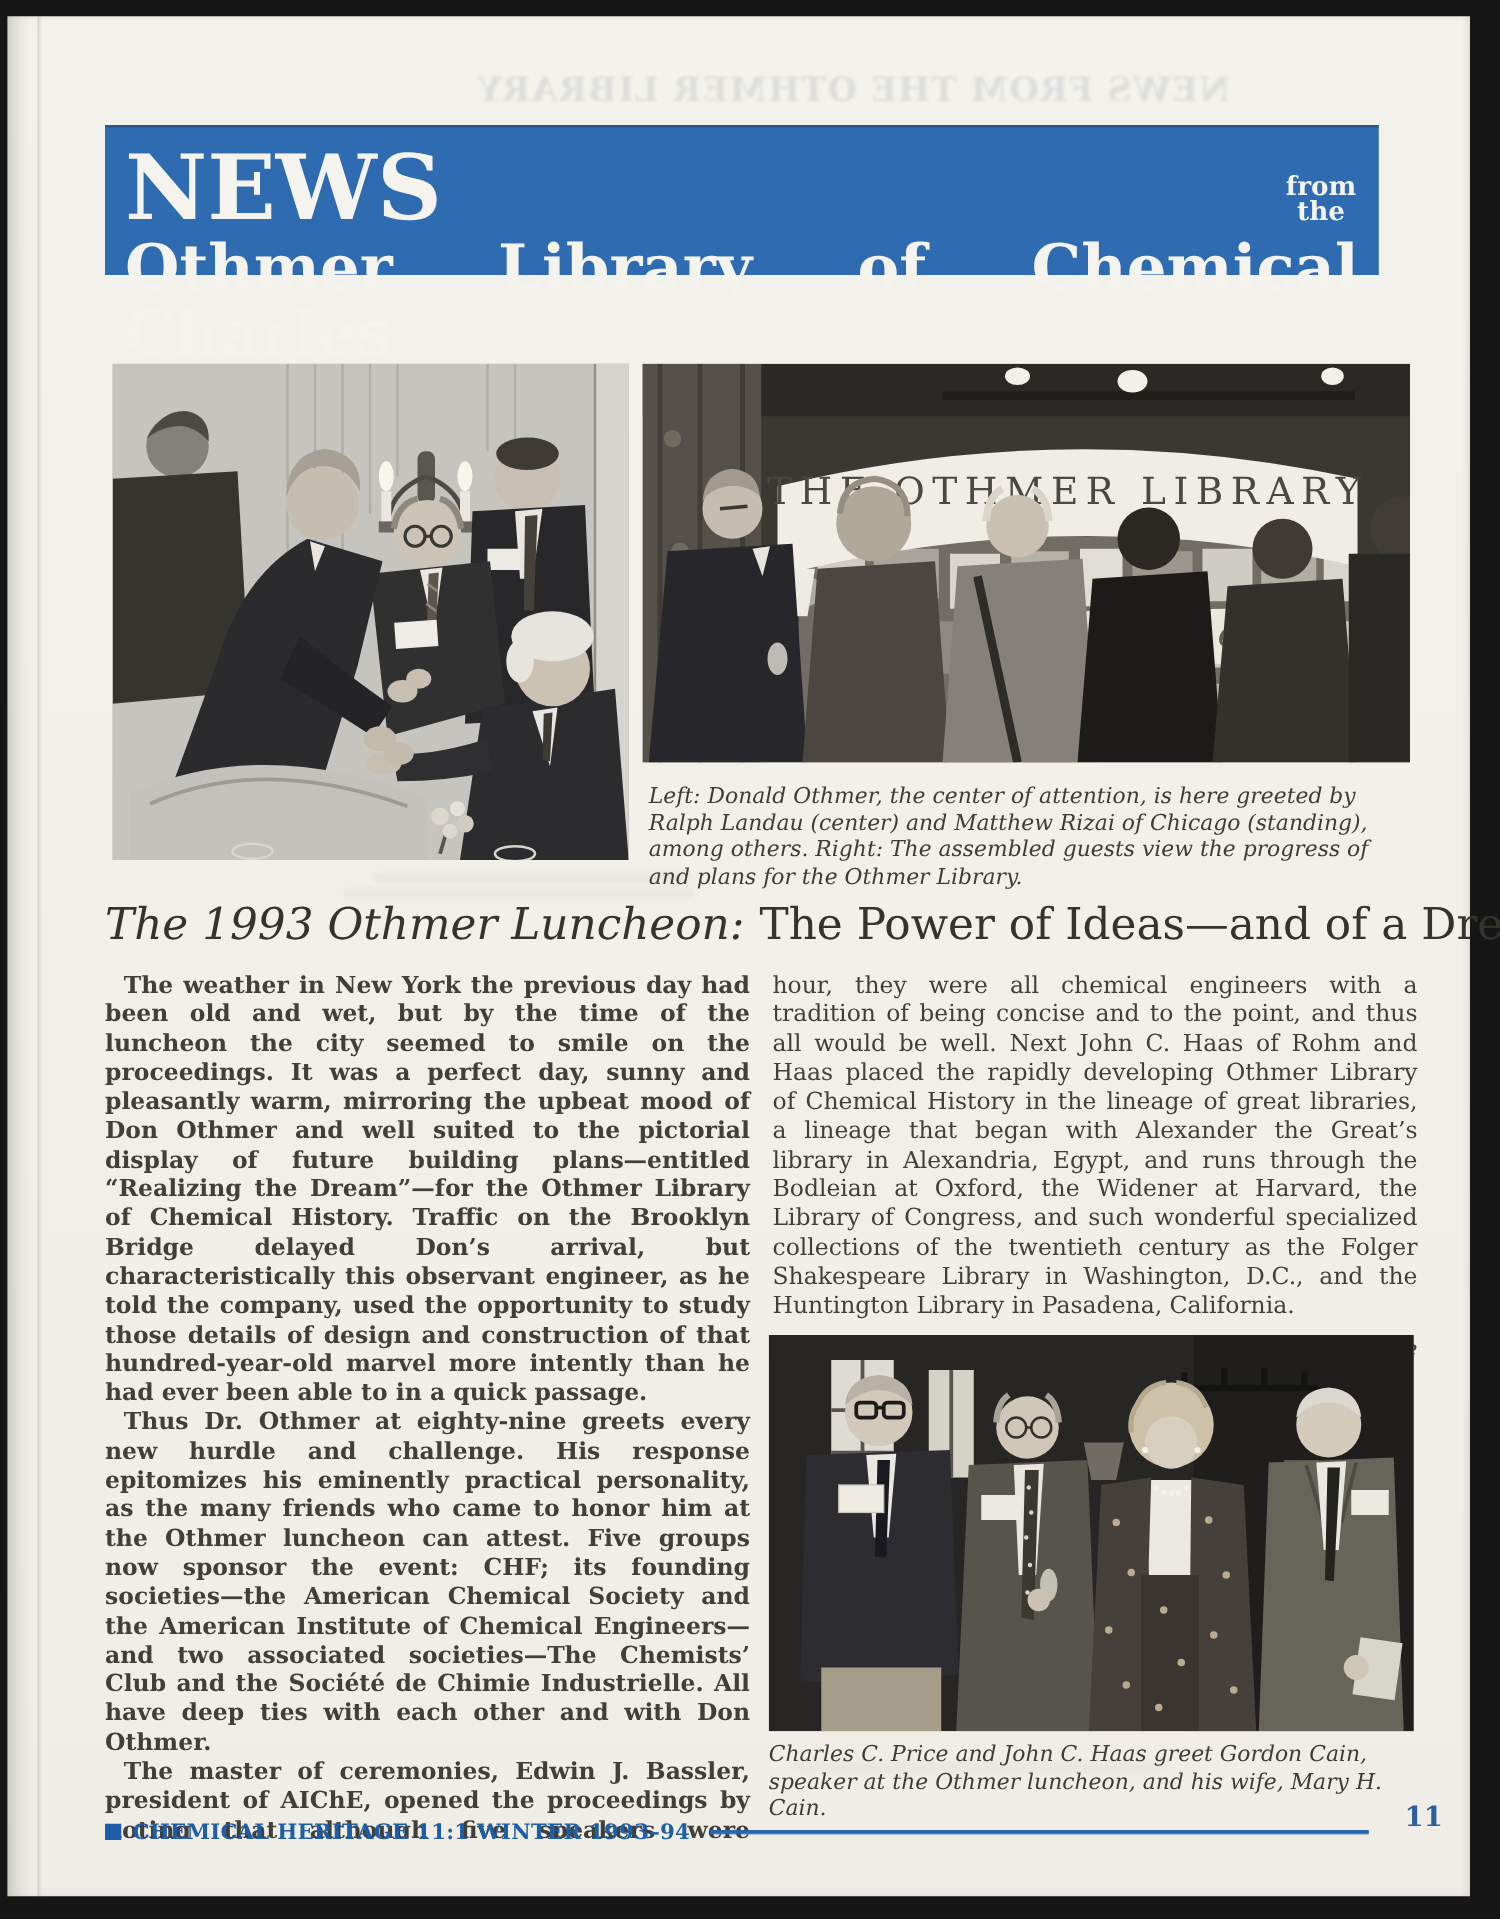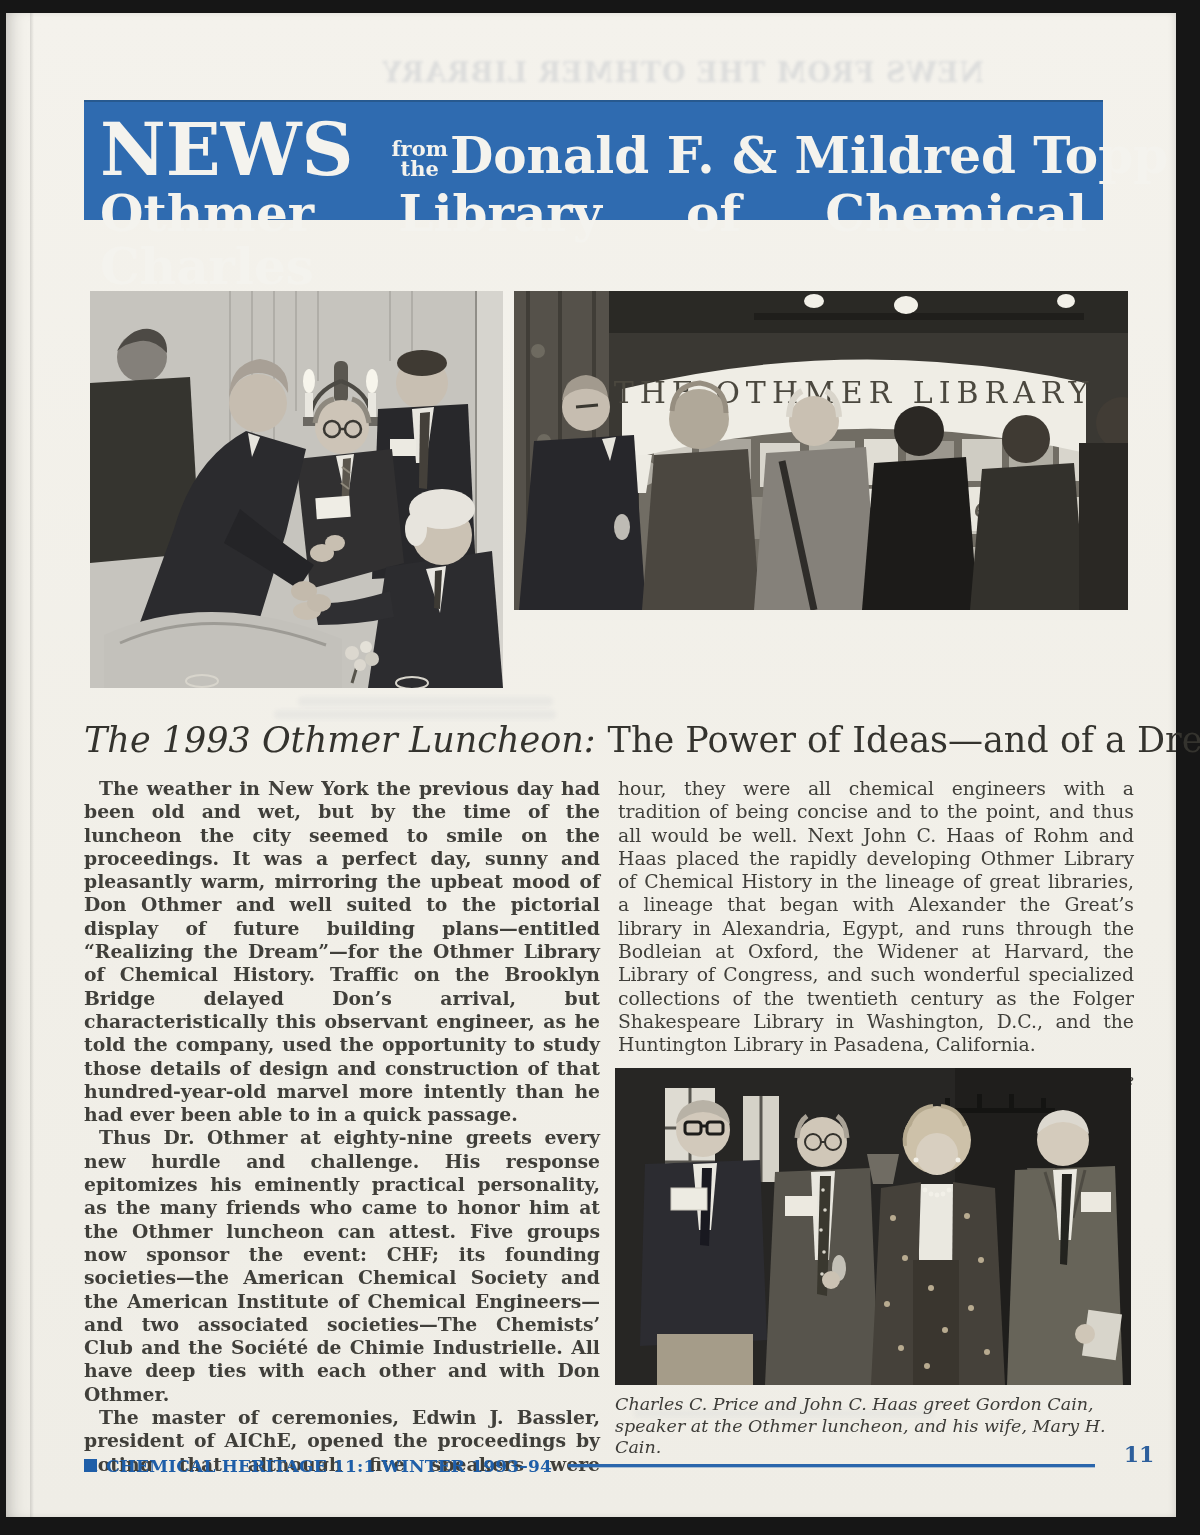--- a/index.html
+++ b/index.html
@@ -97,21 +97,20 @@
   <div class="ghost-bar" style="left:268px;top:697px;width:282px;"></div>
   <div class="ghost-bar" style="left:628px;top:1396px;width:300px;opacity:.045;"></div>
 
   <header class="banner">
     <div class="banner-line1">
       <span class="news">NEWS</span>
       <span class="fromthe">
         <span>from</span>
         <span>the</span>
       </span>
-      <span class="mast-rest">Donald F. &amp; Mildred Topp</span>
     </div>
     <div class="banner-line2">Othmer Library of Chemical Charles</div>
   </header>
 
   <figure class="photo photo-left" style="margin:0">
     <svg viewBox="0 0 413 397">
       <rect x="0" y="0" width="413" height="397" fill="#c6c4be"></rect>
       <g stroke="#b0aea8" stroke-width="2">
         <line x1="140" y1="0" x2="140" y2="200"></line>
           <line x1="162" y1="0" x2="162" y2="190"></line>
@@ -295,20 +294,21 @@
           <path d="M468,178 L560,172 L572,319 L456,319 Z" fill="#33312c"></path>
         </g>
         <g>
           <circle cx="608" cy="132" r="26" fill="#413c35"></circle>
           <rect x="565" y="152" width="49" height="167" fill="#2a2824"></rect>
         </g>
       </g>
     </svg>
   </figure>
 
+  <figcaption class="caption caption-top">Left: Donald Othmer, the center of attention, is here greeted by Ralph Landau (center) and Matthew Rizai of Chicago (standing), among others. Right: The assembled guests view the progress of and plans for the Othmer Library.</figcaption>
 
   <h1 class="article-title">
     <span class="t-italic">The 1993 Othmer Luncheon:</span><span class="t-roman">The Power of Ideas—and of a Dream</span>
   </h1>
 
   <div class="columns">
     <div class="col">
       <p class="indent">The weather in New York the previous day had been old and wet, but by the time of the luncheon the city seemed to smile on the proceedings. It was a perfect day, sunny and pleasantly warm, mirroring the upbeat mood of Don Othmer and well suited to the pictorial display of future building plans—entitled “Realizing the Dream”—for the Othmer Library of Chemical History. Traffic on the Brooklyn Bridge delayed Don’s arrival, but characteristically this observant engineer, as he told the company, used the opportunity to study those details of design and construction of that hundred-year-old marvel more intently than he had ever been able to in a quick passage.</p>
       <p class="indent">Thus Dr. Othmer at eighty-nine greets every new hurdle and challenge. His response epitomizes his eminently practical personality, as the many friends who came to honor him at the Othmer luncheon can attest. Five groups now sponsor the event: CHF; its founding societies—the American Chemical Society and the American Institute of Chemical Engineers—and two associated societies—The Chemists’ Club and the Société de Chimie Industrielle. All have deep ties with each other and with Don Othmer.</p>
       <p class="indent">The master of ceremonies, Edwin J. Bassler, president of AIChE, opened the proceedings by noting that although five speakers were scheduled in less than an</p>

